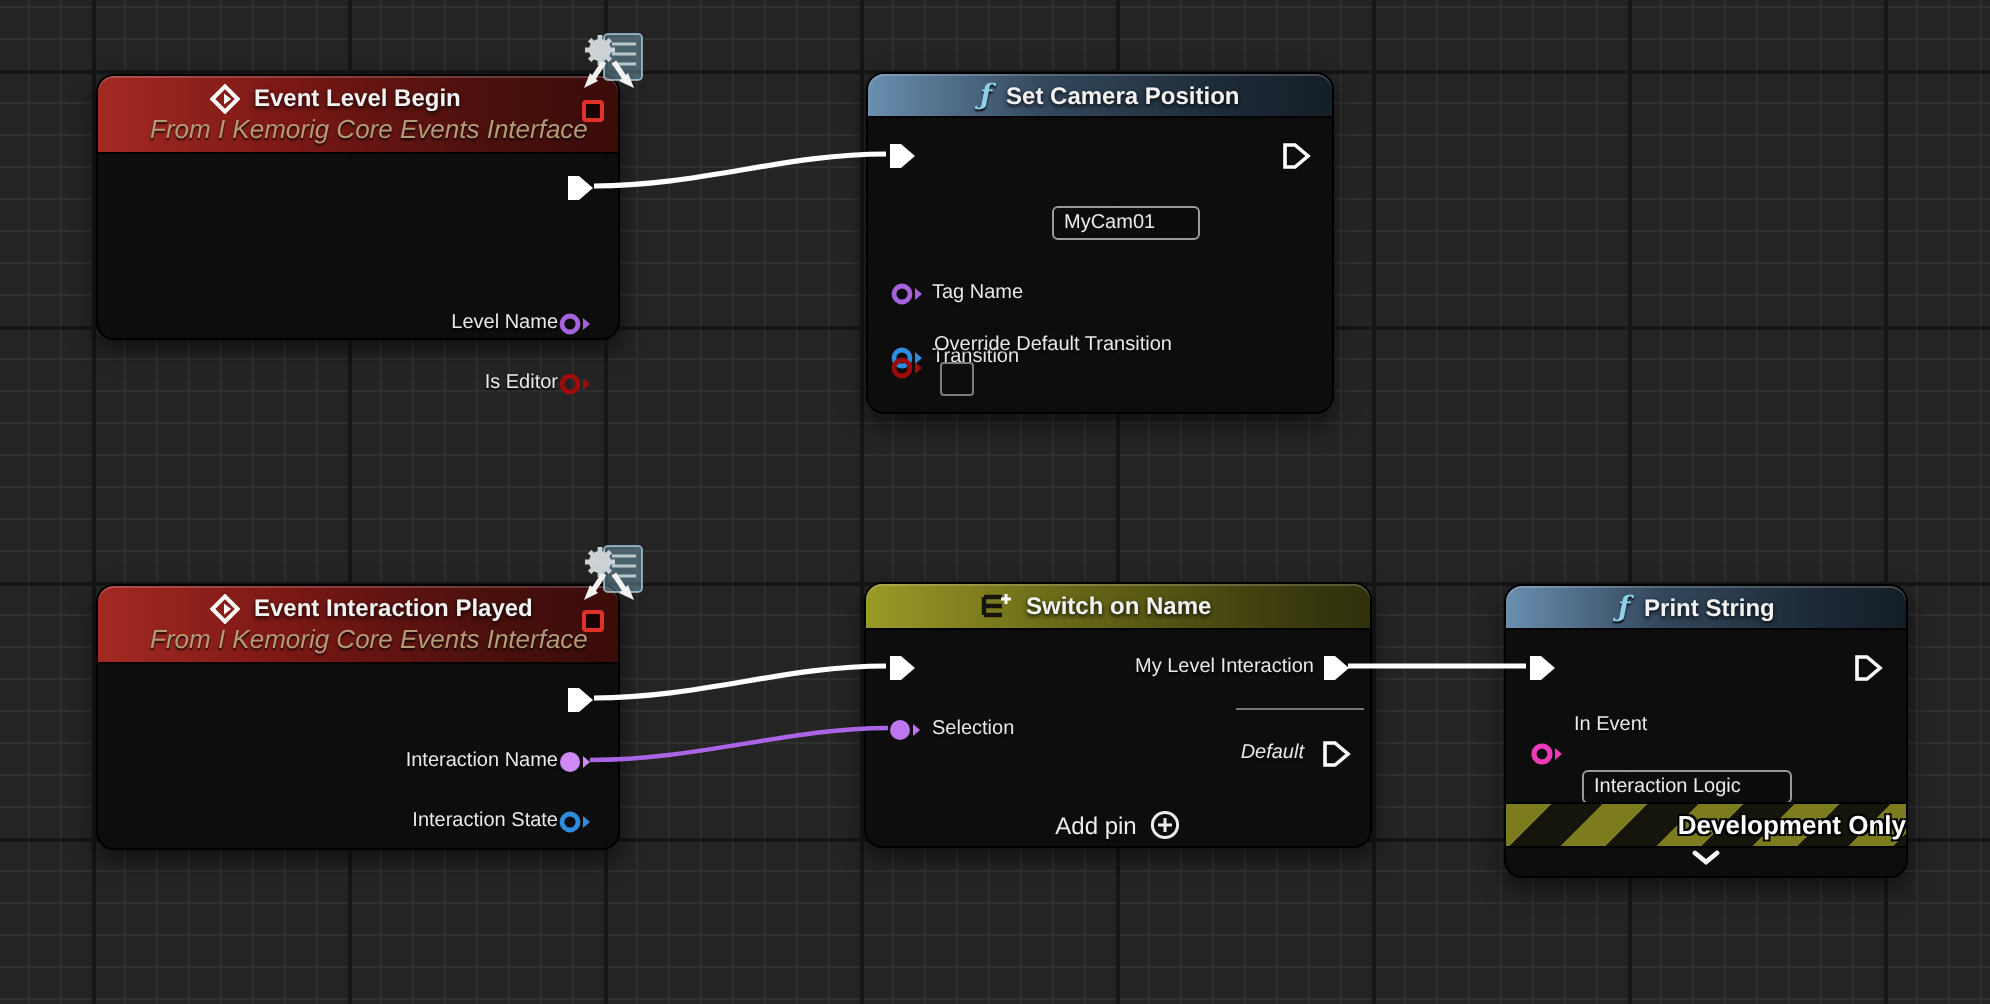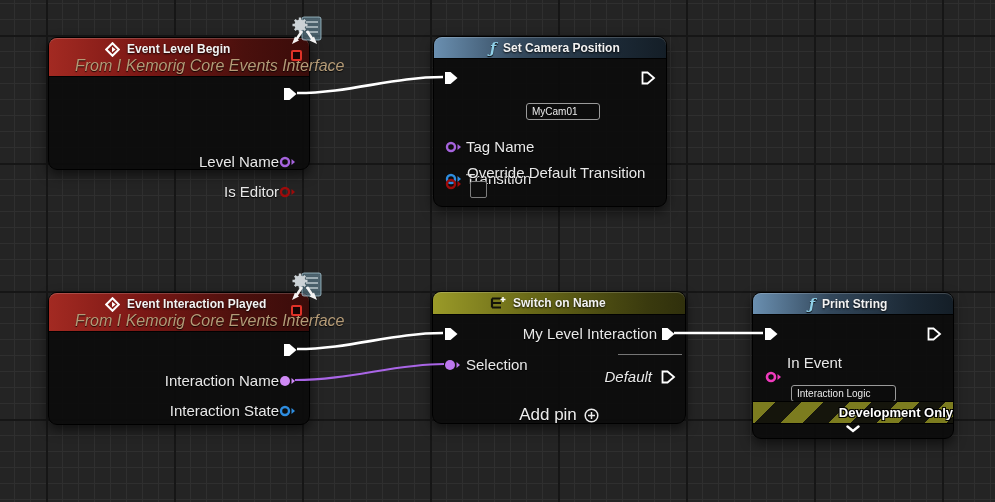--- a/index.html
+++ b/index.html
@@ -23,36 +23,36 @@
   .hdr{
     position:absolute;left:0;top:0;right:0;
     border-radius:8px 8px 0 0;display:flex;align-items:center;
     box-shadow:inset 0 1px 0 rgba(255,255,255,0.18), 0 1px 0 rgba(0,0,0,0.8);
     padding-left:48px;
   }
   .hdr.event{background:linear-gradient(90deg,#a32a22 0%,#7c1815 35%,#4a100d 75%,#3a0c0a 100%);height:38px;align-items:flex-start;}
   .hdr.func{background:linear-gradient(90deg,#6a8fb0 0%,#33485c 38%,#1b2834 80%,#141e27 100%);height:21px;}
   .hdr.switch{background:linear-gradient(90deg,#9a9a28 0%,#6a6a18 38%,#3a3a0e 85%,#30300c 100%);height:22px;}
   .hdr-title{color:#f2f2f2;font-size:12px;font-weight:bold;text-shadow:0 1px 2px rgba(0,0,0,0.9);white-space:nowrap;}
-  .hdr-sub{position:absolute;left:26px;top:19px;color:#b49b77;font-size:16px;font-style:italic;white-space:nowrap;text-shadow:0 1px 1px rgba(0,0,0,0.8);}
+  .hdr-sub{position:absolute;left:26px;top:19px;color:#b49b77;font-size:13px;font-style:italic;white-space:nowrap;text-shadow:0 1px 1px rgba(0,0,0,0.8);}
   .hdr-icon{margin:0 7px 0 8px;display:inline-flex;}
   .event .hdr-icon{margin-top:4px;}
   .event .hdr-title{margin-top:4px;}
-  .pinlab{position:absolute;color:#e8e8e8;font-size:15px;line-height:14px;white-space:nowrap;text-shadow:0 1px 1px #000;}
+  .pinlab{position:absolute;color:#e8e8e8;font-size:10px;line-height:14px;white-space:nowrap;text-shadow:0 1px 1px #000;}
   .pinlab.r{text-align:right;}
   .pin{position:absolute;display:block;}
   .txtbox{
     position:absolute;background:#0c0c0c;border:1px solid #9a9a9a;border-radius:3px;
     color:#eaeaea;font-family:"Liberation Sans",sans-serif;font-size:10px;
     padding:0 5px;height:17px;line-height:17px;box-sizing:border-box;outline:none;
   }
   .chkbox{position:absolute;width:17px;height:17px;background:#0d0d0d;border:1px solid #7d7d7d;border-radius:2px;box-sizing:border-box;}
   .delegate{position:absolute;width:11px;height:11px;border:2.5px solid #e03228;background:#180404;border-radius:2px;box-sizing:border-box;}
   .sep{position:absolute;height:1px;background:#9a9a9a;opacity:0.75;}
-  .addpin{position:absolute;left:0;right:0;display:flex;justify-content:center;align-items:center;gap:7px;color:#ececec;font-size:17px;text-shadow:0 1px 1px #000;cursor:pointer;}
+  .addpin{position:absolute;left:0;right:0;display:flex;justify-content:center;align-items:center;gap:7px;color:#ececec;font-size:12px;text-shadow:0 1px 1px #000;cursor:pointer;}
   .banner{
     position:absolute;left:0;right:0;height:21px;display:flex;align-items:center;justify-content:flex-end;
     background:repeating-linear-gradient(135deg,#7c7c1f 0 16px,#15150c 16px 34px);
     border-top:1px solid #000;border-bottom:1px solid #000;
   }
   .banner span{color:#fff;font-size:13px;font-weight:bold;
     text-shadow:-1px -1px 0 #000,1px -1px 0 #000,-1px 1px 0 #000,1px 1px 0 #000;}
   .chev{position:absolute;left:0;right:0;display:flex;justify-content:center;cursor:pointer;}
   .ficon{font-family:"DejaVu Serif",serif;font-style:italic;font-weight:bold;font-size:14px;color:#8fd0e8;line-height:14px;text-shadow:0 1px 1px #000;}
   svg{display:block;}

